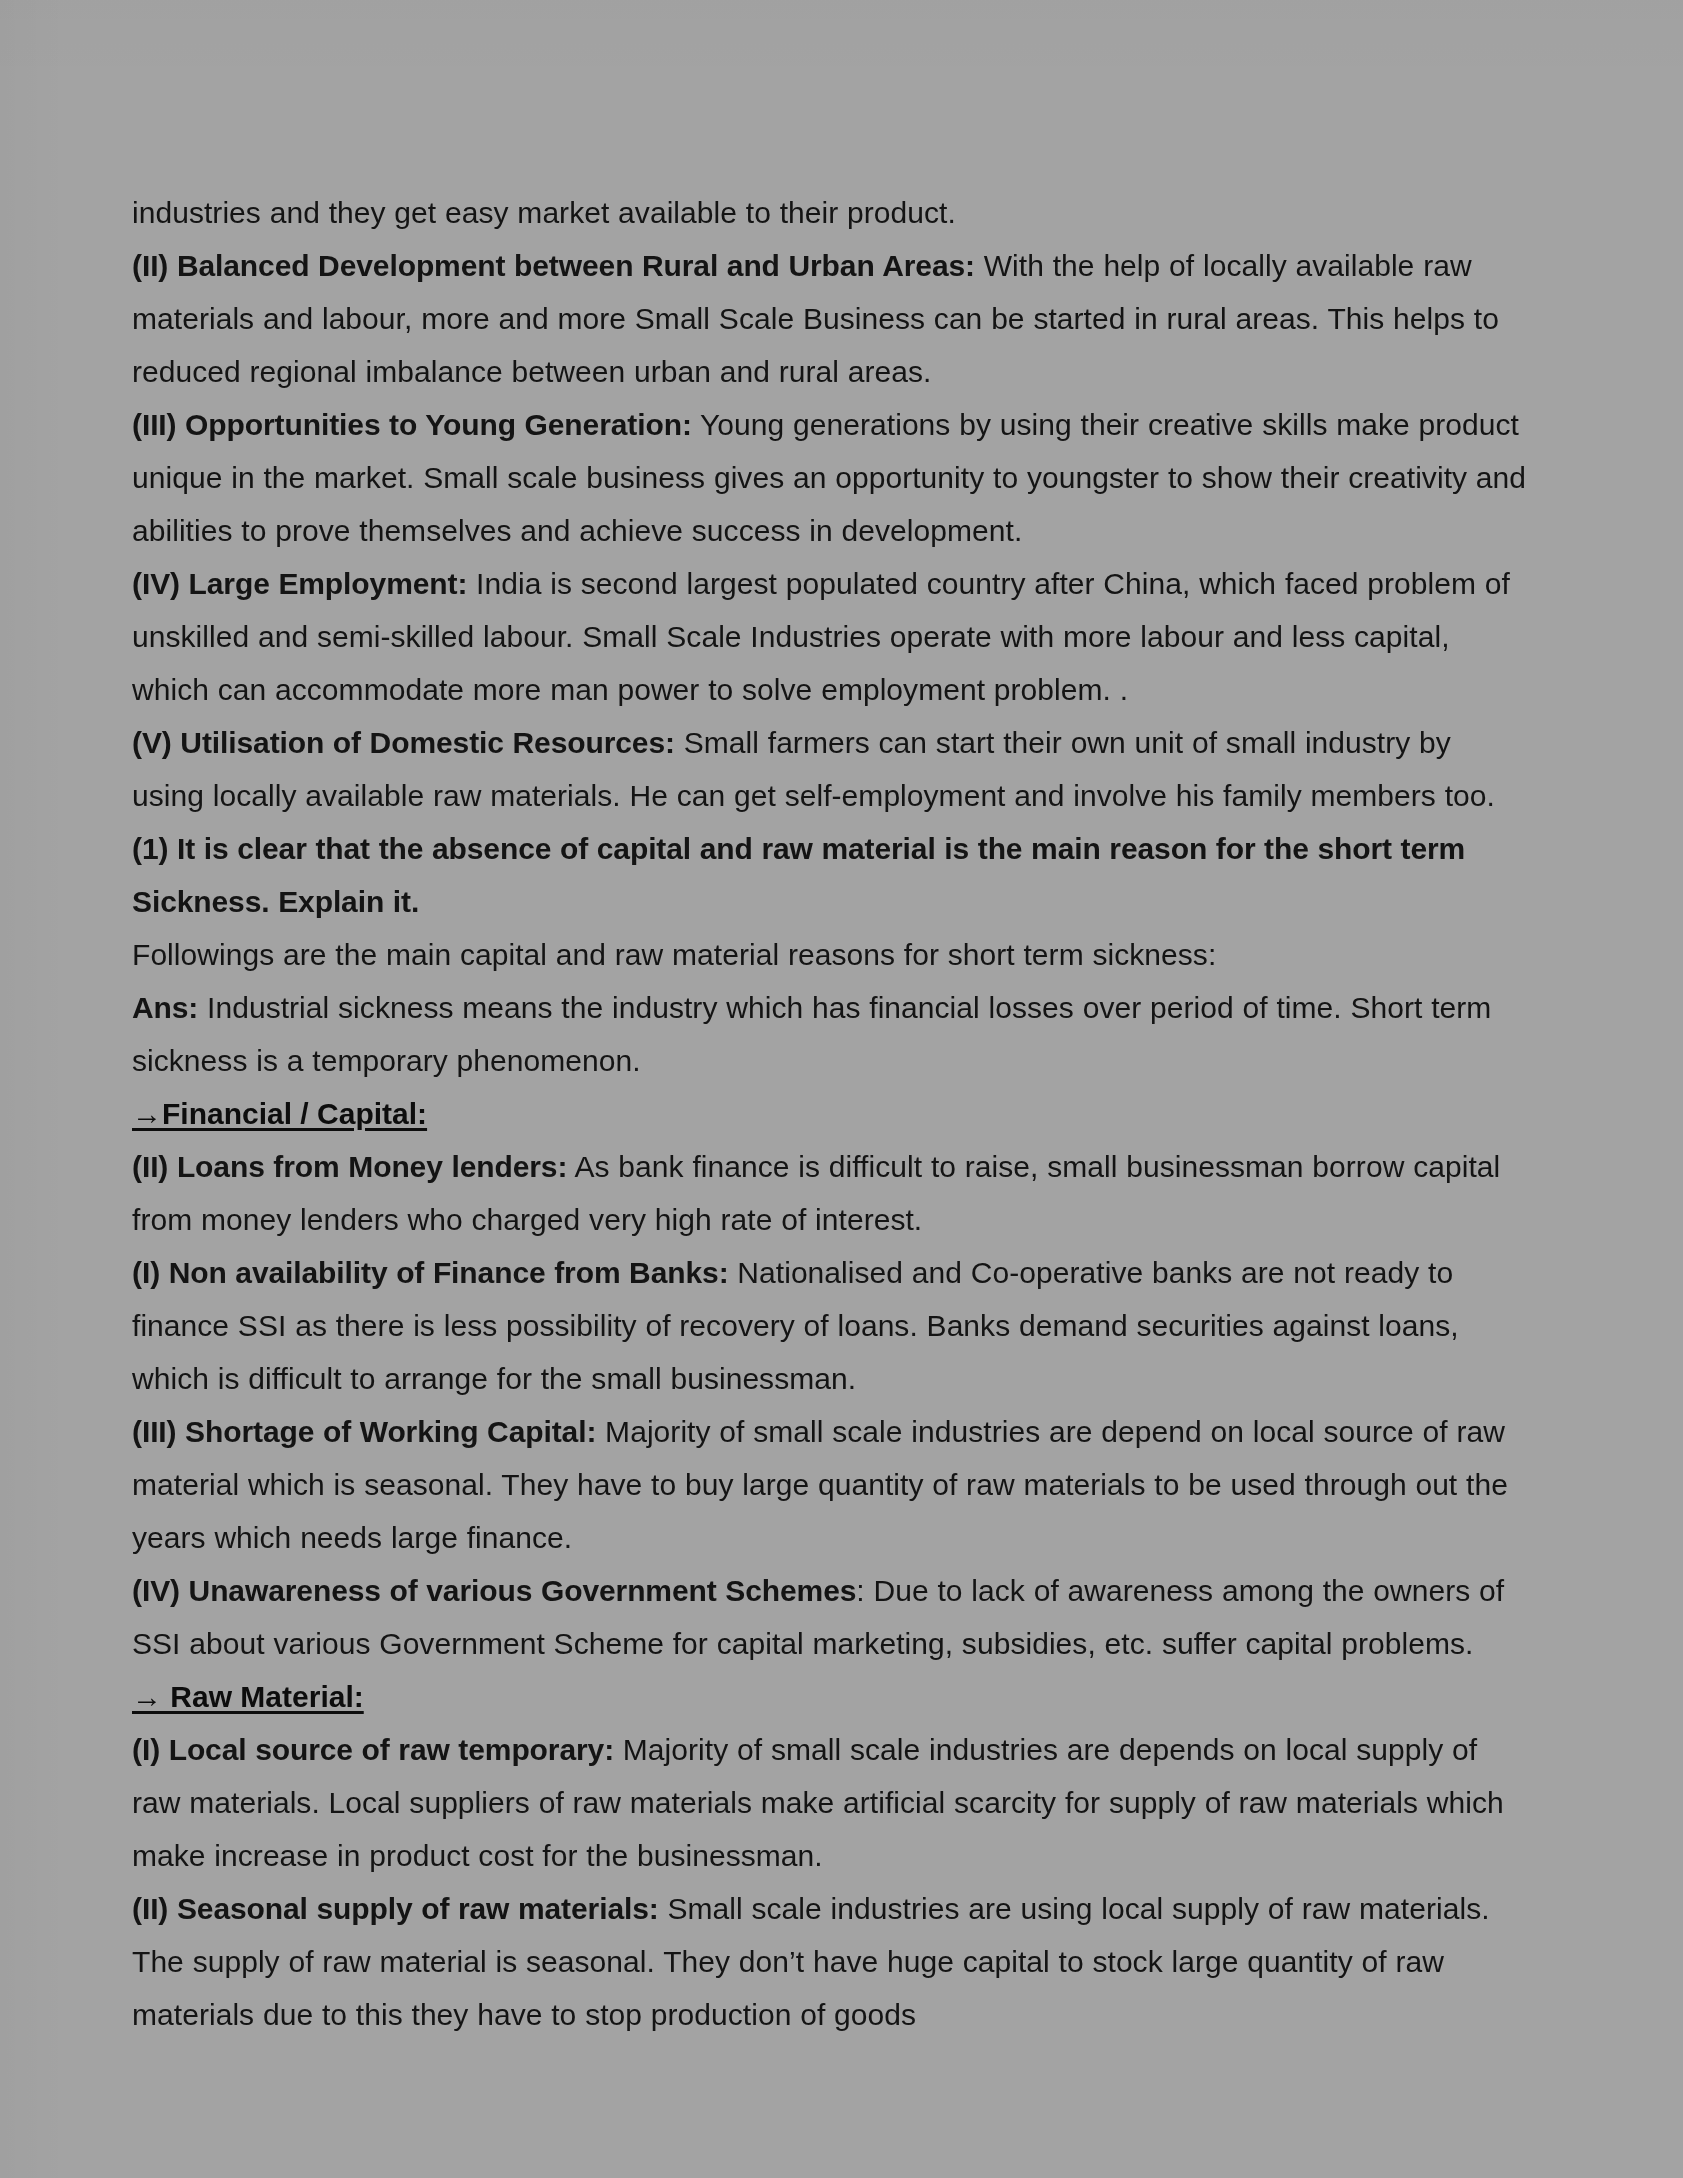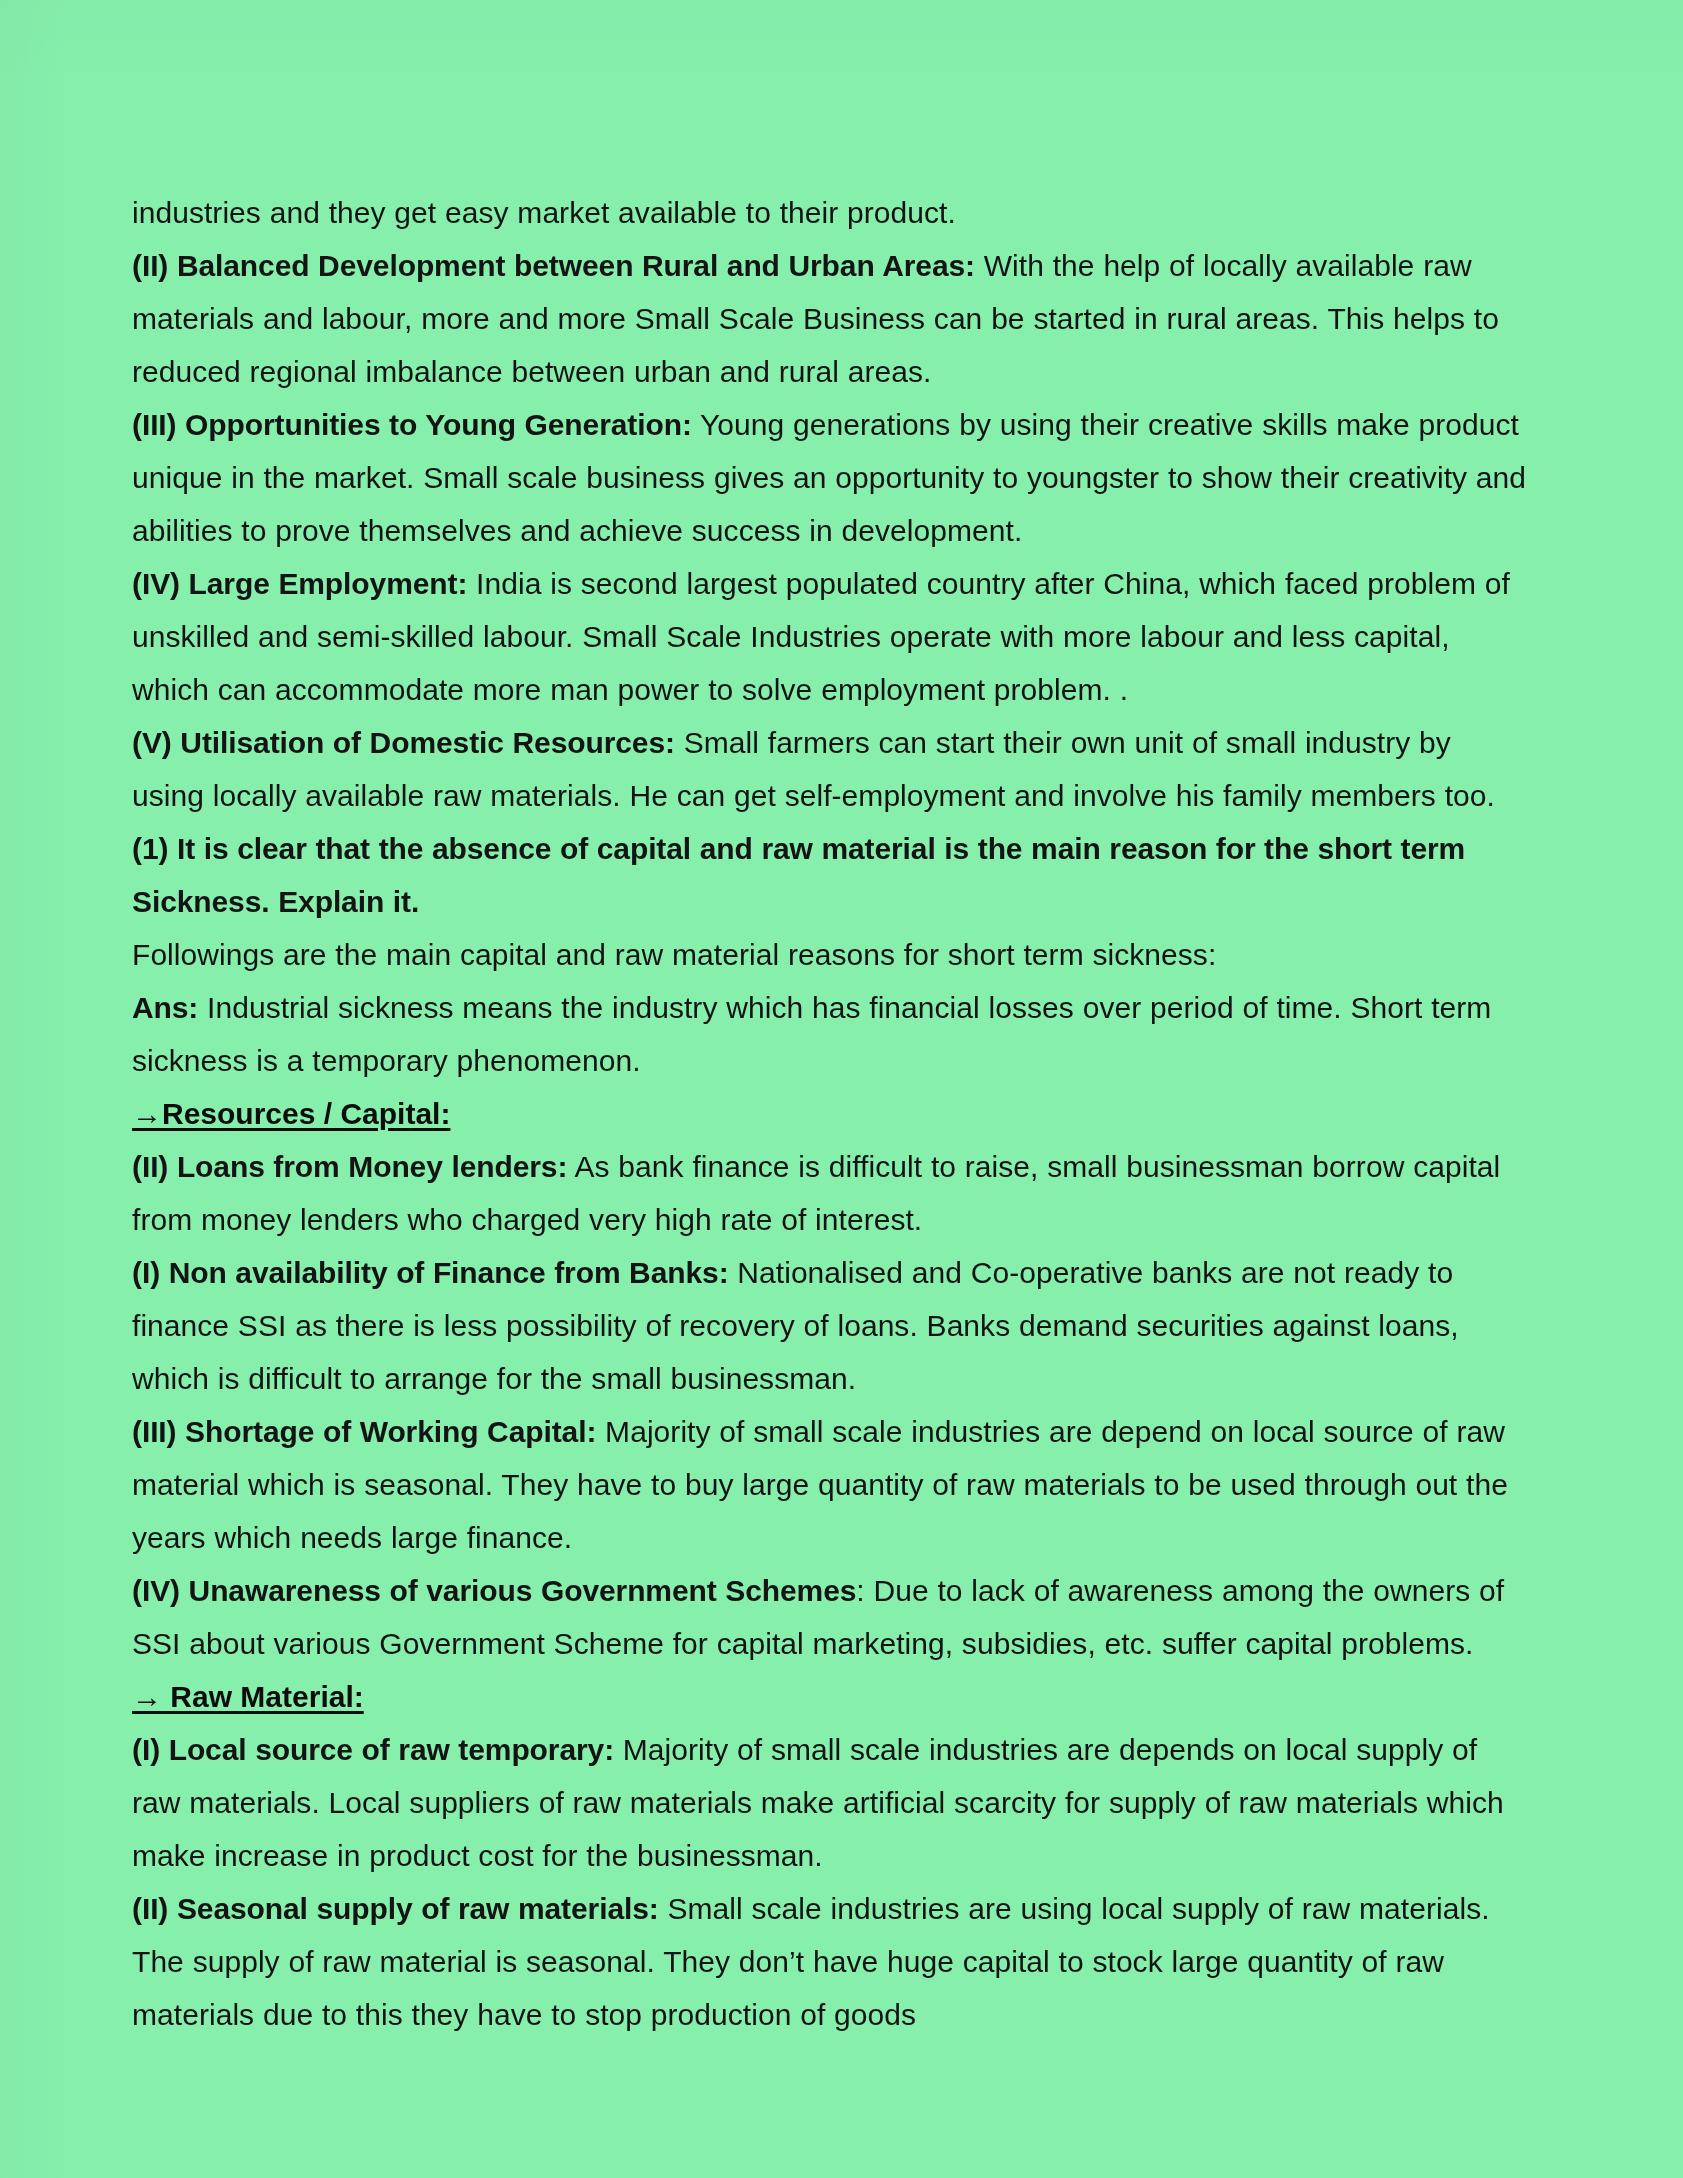--- a/index.html
+++ b/index.html
@@ -14,21 +14,21 @@
     font-family: "Liberation Sans", "DejaVu Sans", sans-serif;
     color: #000000;
     -webkit-font-smoothing: antialiased;
   }
 
   
   #page-sheet {
     position: relative;
     width: 1683px;
     height: 2178px;
-    background: #86efac;
+    background: #a3a3a3;
     box-sizing: border-box;
     overflow: hidden;
   }
 
   
   #page-sheet::before {
     content: "";
     position: absolute;
     inset: 0;
     pointer-events: none;
@@ -95,21 +95,21 @@
     <p class="line"><span class="b">(IV) Large Employment:</span><span> India is second largest populated country after China, which faced problem of unskilled and semi-skilled labour. Small Scale Industries operate with more labour and less capital, which can accommodate more man power to solve employment problem. .</span></p>
 
     <p class="line"><span class="b">(V) Utilisation of Domestic Resources:</span><span> Small farmers can start their own unit of small industry by using locally available raw materials. He can get self-employment and involve his family members too.</span></p>
 
     <p class="line"><span class="b">(1) It is clear that the absence of capital and raw material is the main reason for the short term Sickness. Explain it.</span><span></span></p>
 
     <p class="line"><span class="b"></span><span>Followings are the main capital and raw material reasons for short term sickness:</span></p>
 
     <p class="line"><span class="b">Ans:</span><span> Industrial sickness means the industry which has financial losses over period of time. Short term sickness is a temporary phenomenon.</span></p>
 
-    <p class="section-head"><span class="u"><span class="arrow">→</span><span>Resources / Capital:</span></span></p>
+    <p class="section-head"><span class="u"><span class="arrow">→</span><span>Financial / Capital:</span></span></p>
 
     <p class="line"><span class="b">(II) Loans from Money lenders:</span><span> As bank finance is difficult to raise, small businessman borrow capital from money lenders who charged very high rate of interest.</span></p>
 
     <p class="line"><span class="b">(I) Non availability of Finance from Banks:</span><span> Nationalised and Co-operative banks are not ready to finance SSI as there is less possibility of recovery of loans. Banks demand securities against loans, which is difficult to arrange for the small businessman.</span></p>
 
     <p class="line"><span class="b">(III) Shortage of Working Capital:</span><span> Majority of small scale industries are depend on local source of raw material which is seasonal. They have to buy large quantity of raw materials to be used through out the years which needs large finance.</span></p>
 
     <p class="line"><span class="b">(IV) Unawareness of various Government Schemes</span><span>: Due to lack of awareness among the owners of SSI about various Government Scheme for capital marketing, subsidies, etc. suffer capital problems.</span></p>
 
     <p class="section-head"><span class="u"><span class="arrow">→</span><span> Raw Material: </span></span></p>

